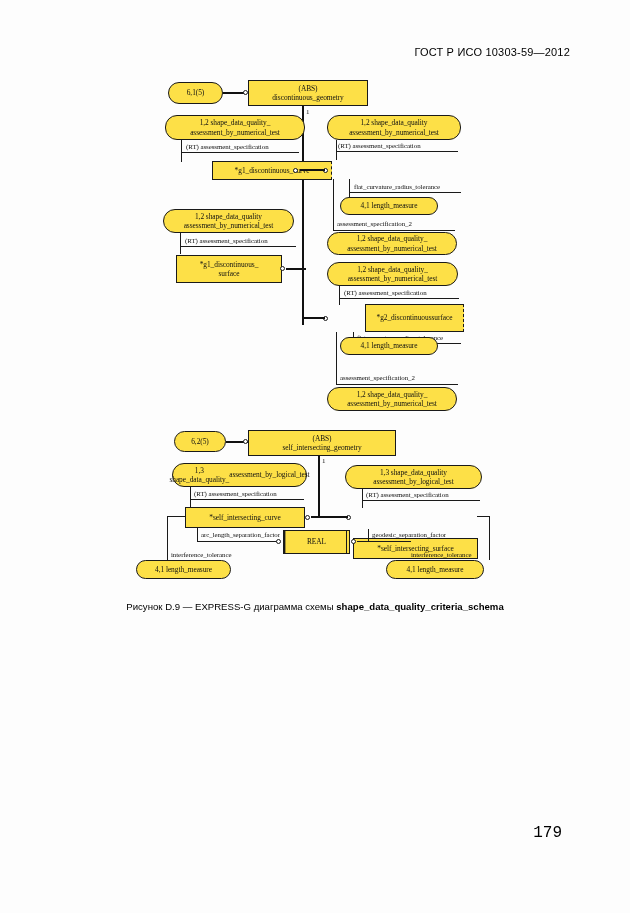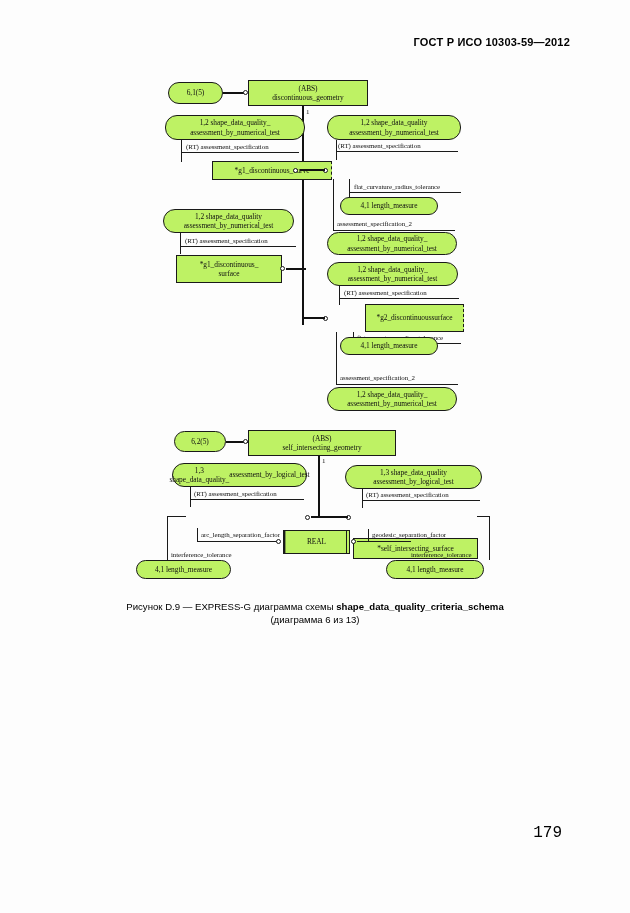--- a/index.html
+++ b/index.html
@@ -21,23 +21,23 @@
     left: 0; top: 0;
     width: 630px;
     height: 913px;
     background: #fdfdfd;
   }
 
   
   .doc-header {
     position: absolute;
     right: 60px;
-    top: 36px;
+    top: 46px;
     font-family: "Liberation Sans", sans-serif;
-    font-weight: bold;
+    font-weight: normal;
     font-size: 11px;
     letter-spacing: 0.2px;
     white-space: nowrap;
     padding-left: 20px;
   }
 
   
   .page-number {
     position: absolute;
     right: 68px;
@@ -67,21 +67,21 @@
     position: absolute;
     left: 0; top: 0;
     width: 630px;
     height: 600px;
   }
 
   
   .node {
     position: absolute;
     box-sizing: border-box;
-    background: #bef264;
+    background: #fde047;
     font-size: 7.4px;
     line-height: 9.4px;
     text-align: center;
     display: flex;
     align-items: center;
     justify-content: center;
     padding: 1px 2px;
     color: #111;
     letter-spacing: -0.05px;
   }
@@ -284,20 +284,23 @@
     <div class="tick" style="left:322px; top:458px;">1</div>
 
     <div class="node round" style="left:172px; top:463px; width:135px; height:24px; flex-direction:row;">
       <span>1,3 shape_data_quality_</span>
       <span>assessment_by_logical_test</span>
     </div>
     <div class="ln ln-v" style="left:190px; top:487px; height:20px;"></div>
     <div class="attr" style="left:194px; top:490px;">(RT) assessment_specification</div>
     <div class="ln ln-h" style="left:190px; top:499px; width:114px;"></div>
 
+    <div class="node ent" style="left:185px; top:507px; width:120px; height:21px;">
+      <span>*self_intersecting_curve</span>
+    </div>
     <div class="dot" style="left:305px; top:515px;"></div>
     <div class="ln ln-thick-h" style="left:311px; top:516px; width:10px;"></div>
 
     <div class="ln ln-v" style="left:197px; top:528px; height:14px;"></div>
     <div class="attr" style="left:201px; top:531px;">arc_length_separation_factor</div>
     <div class="ln ln-h" style="left:197px; top:541px; width:81px;"></div>
     <div class="dot" style="left:276px; top:539px;"></div>
 
     <div class="node simple" style="left:283px; top:530px; width:67px; height:24px;text-align:right;">
       <span>REAL</span>
@@ -333,18 +336,17 @@
     <div class="ln ln-h" style="left:477px; top:516px; width:13px;"></div>
     <div class="attr" style="left:411px; top:551px;">interference_tolerance</div>
     <div class="node round" style="left:386px; top:560px; width:98px; height:19px;">
       <span>4,1 length_measure</span>
     </div>
 
   </div>
 
   <div class="caption">
     <span>Рисунок D.9 — EXPRESS-G диаграмма схемы </span><span class="mono-bold">shape_data_quality_criteria_schema</span>
-    <span class="caption-line2">(диаграмма 6 из 13)</span>
   </div>
 
   <div class="page-number">179</div>
 
 </div>
 
 </body></html>

